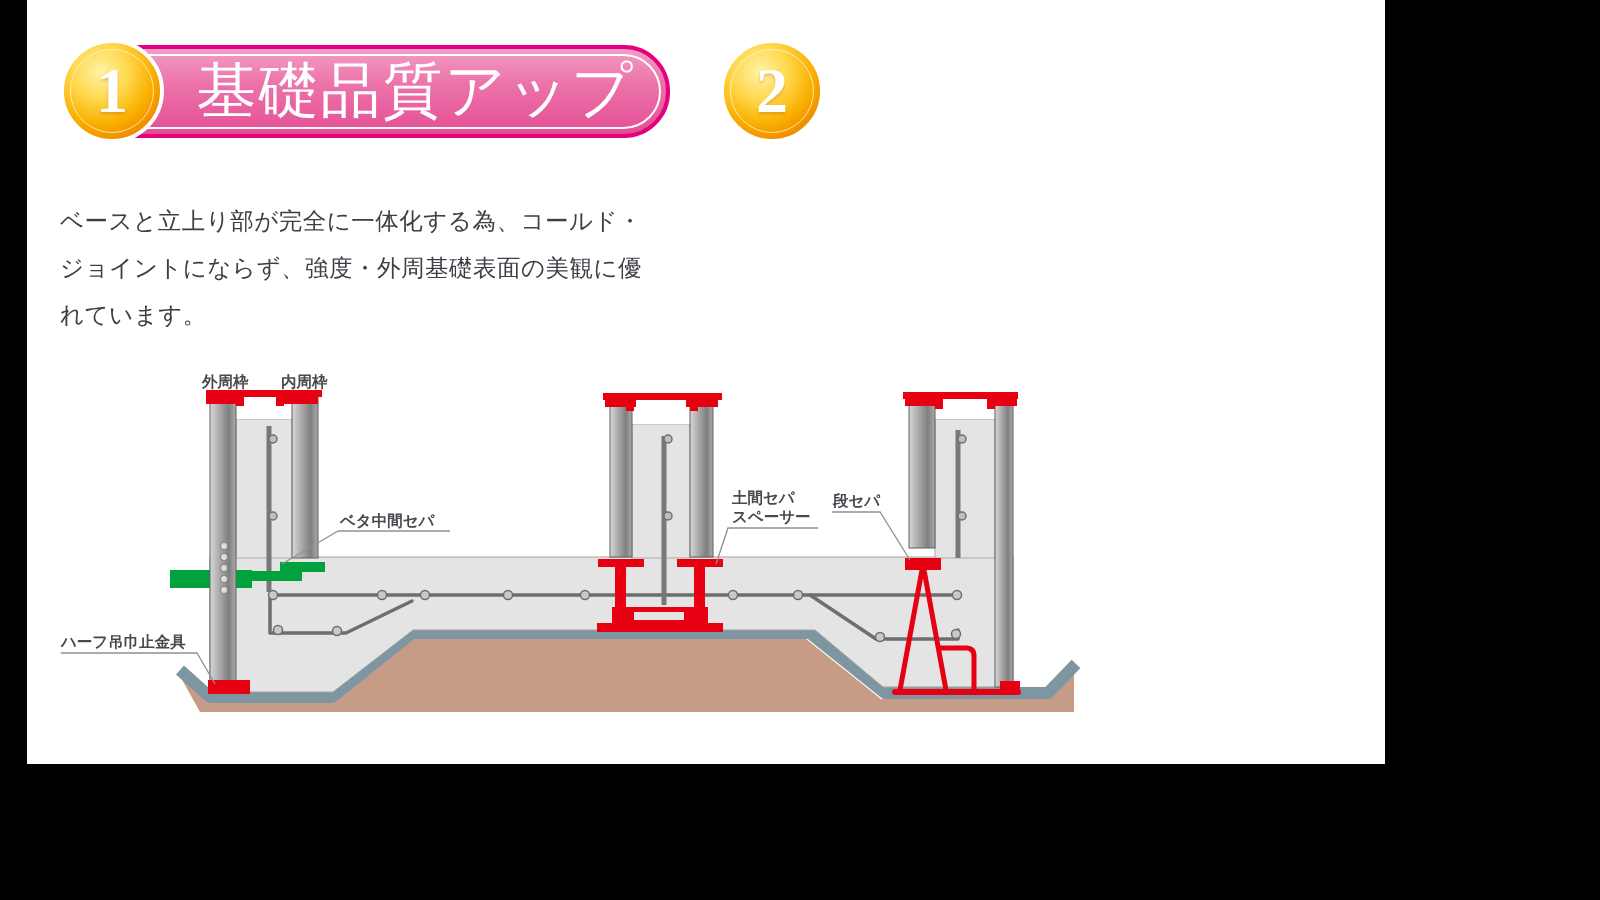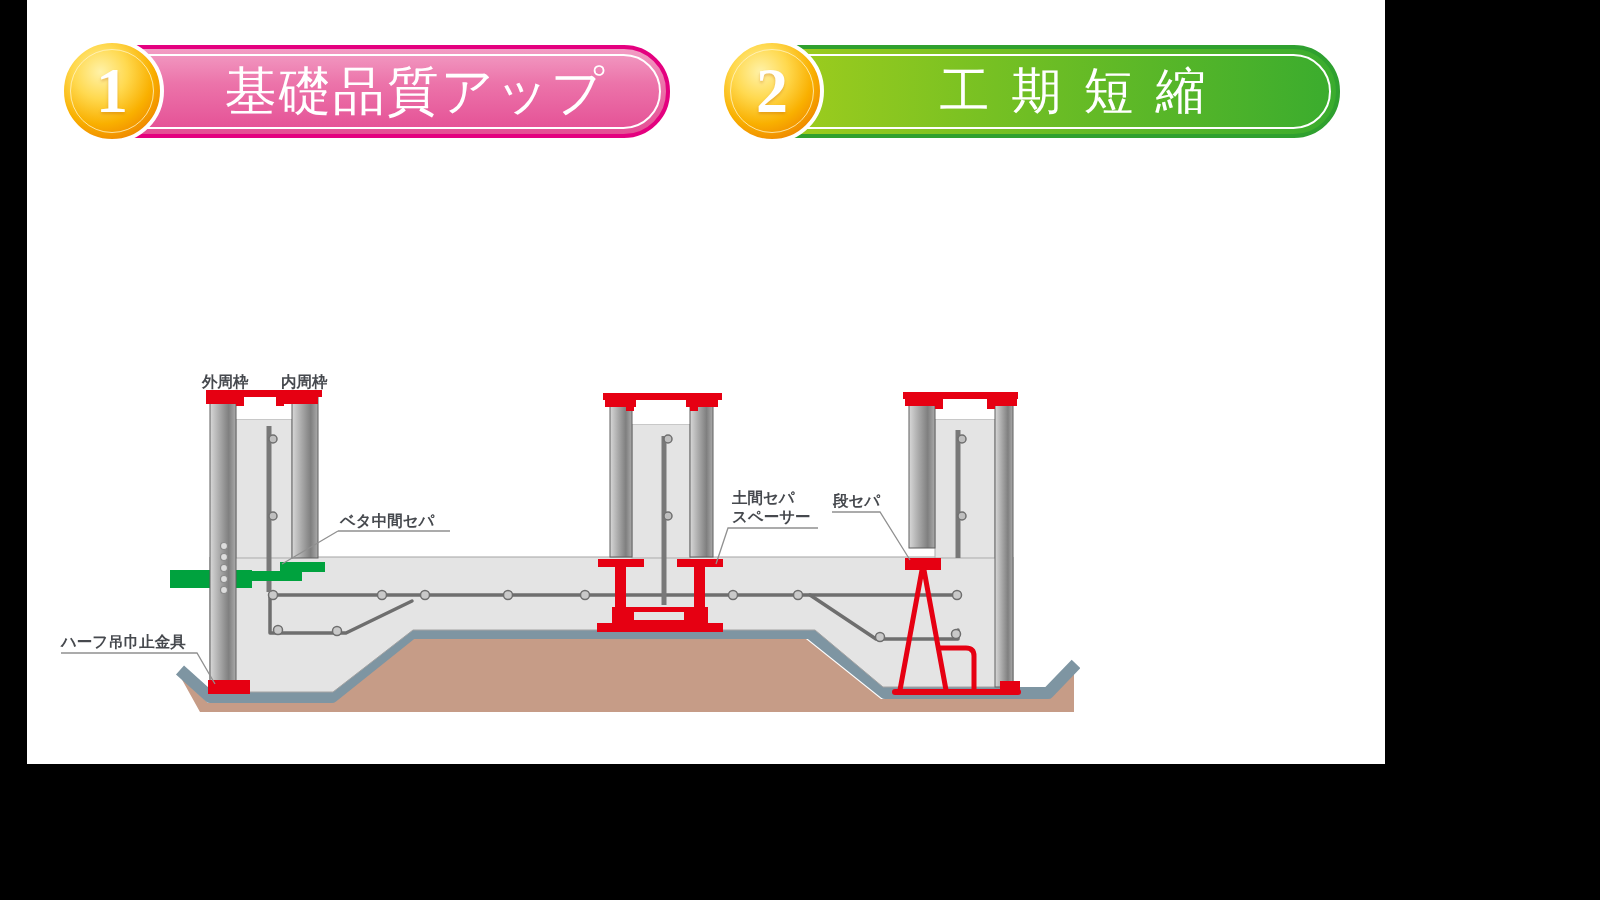--- a/index.html
+++ b/index.html
@@ -22,21 +22,21 @@
   .band-1{
     left:88px;width:555px;border:4px solid #E4007F;
     background:linear-gradient(180deg,#F29DC4 0%,#EC74AA 40%,#E44E94 100%);
   }
   .band-2{
     left:748px;width:565px;border:4px solid #2FA02F;
     background:linear-gradient(90deg,#A0CD1D 0%,#6FBE24 45%,#3AAC2E 100%);
   }
   .band-title{
     position:absolute;inset:0;display:flex;align-items:center;justify-content:center;
-    color:#fff;font-size:52px;letter-spacing:2px;padding-left:46px;box-sizing:border-box;
+    color:#fff;font-size:60px;letter-spacing:2px;padding-left:46px;box-sizing:border-box;
   }
   .band-2 .band-title{font-size:50px;letter-spacing:22px;text-indent:22px;padding-left:30px;}
   .badge{
     position:absolute;top:39px;width:104px;height:104px;border-radius:50%;
     border:4px solid #fff;box-sizing:border-box;z-index:2;
     background:radial-gradient(circle at 38% 30%,#FFF2A8 0%,#FFD94F 30%,#F9B000 58%,#EE8400 82%,#E87600 100%);
     display:flex;align-items:center;justify-content:center;
   }
   .badge::before{
     content:'';position:absolute;inset:6px;border:1px solid rgba(255,244,198,.8);border-radius:50%;
@@ -66,27 +66,25 @@
 
 <div class="content">
 
   <div class="band band-1">
     <div class="band-title">基礎品質アップ</div>
   </div>
   <div class="badge badge-1">
     <span class="badge-num">1</span>
   </div>
 
-  <div class="band band-2">
-    <div class="band-title">工期短縮</div>
-  </div>
   <div class="badge badge-2">
     <span class="badge-num">2</span>
   </div>
 
+  <p class="para para-1">ベースと立上り部が完全に一体化する為、コールド・ジョイントにならず、強度・外周基礎表面の美観に優れています。</p>
 
   <svg class="diagram" viewBox="0 0 1020 380">
 
     <defs>
       <linearGradient id="pnl" x1="0" y1="0" x2="1" y2="0">
         <stop offset="0" stop-color="#D8D8D8"></stop>
         <stop offset="0.35" stop-color="#ACACAC"></stop>
         <stop offset="0.72" stop-color="#7F7F7F"></stop>
         <stop offset="1" stop-color="#ABABAB"></stop>
       </linearGradient>

